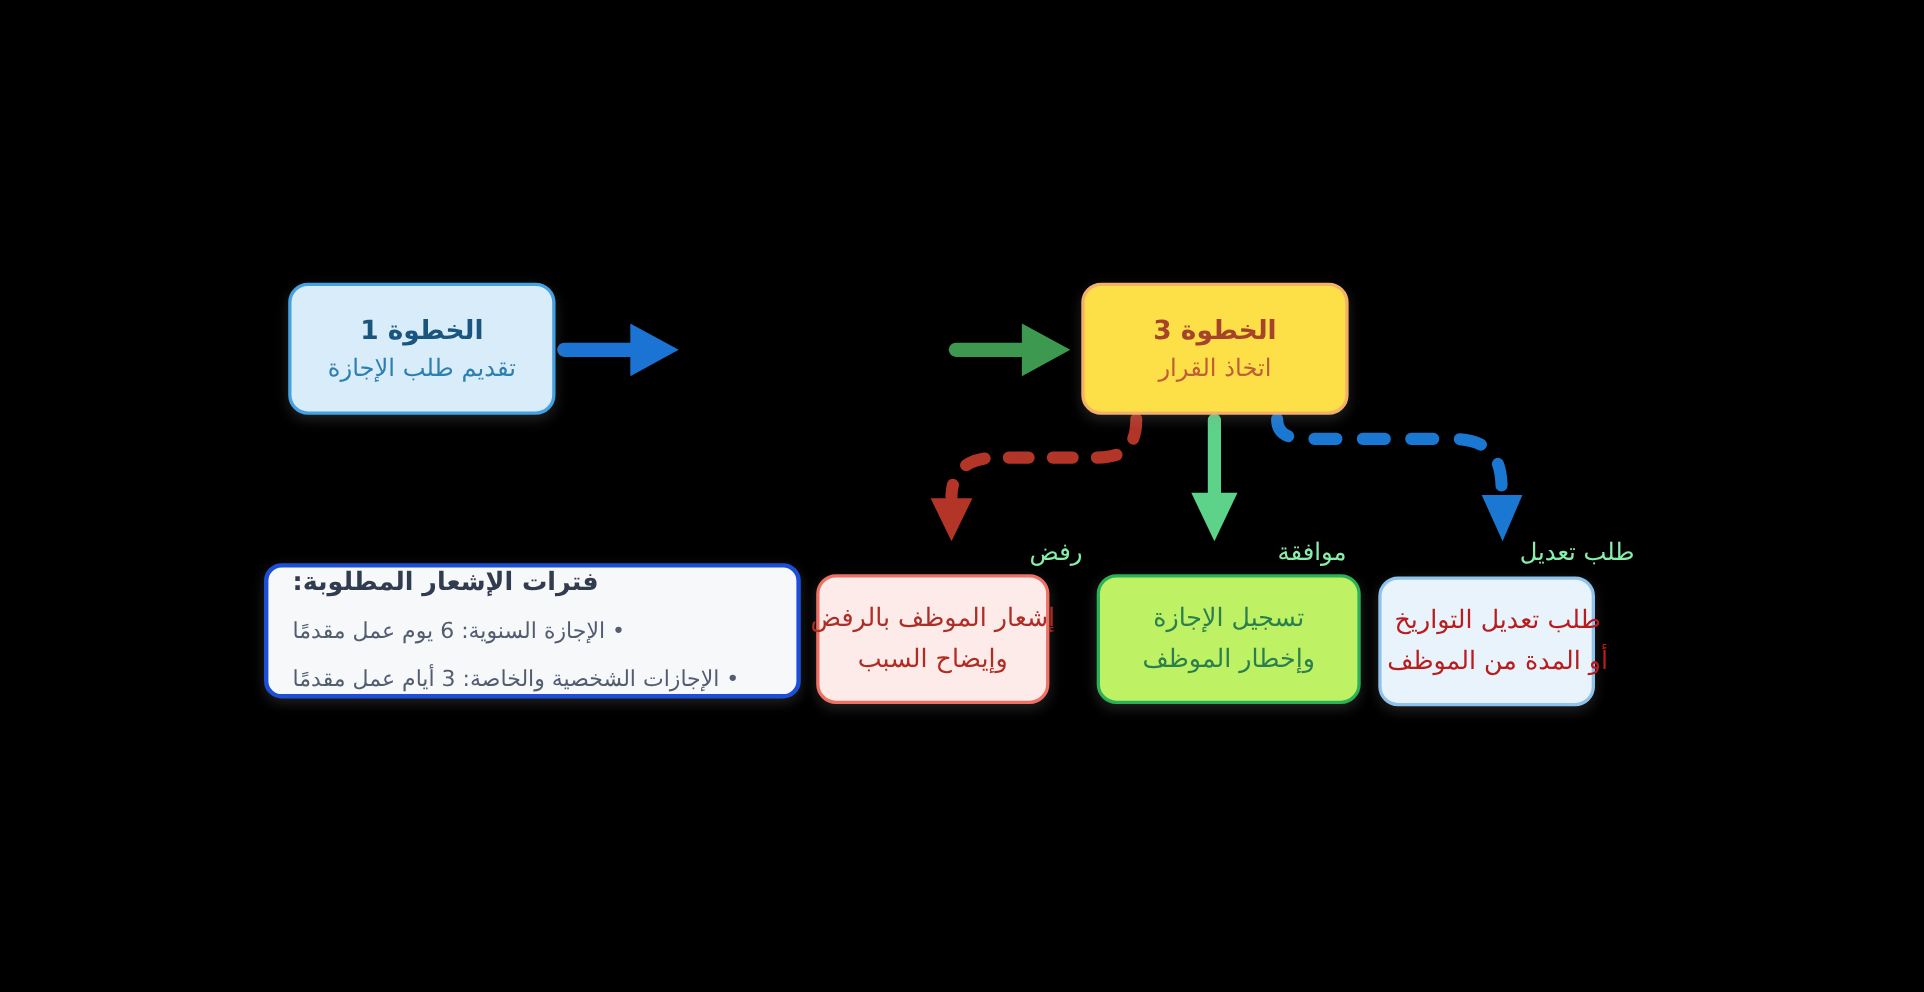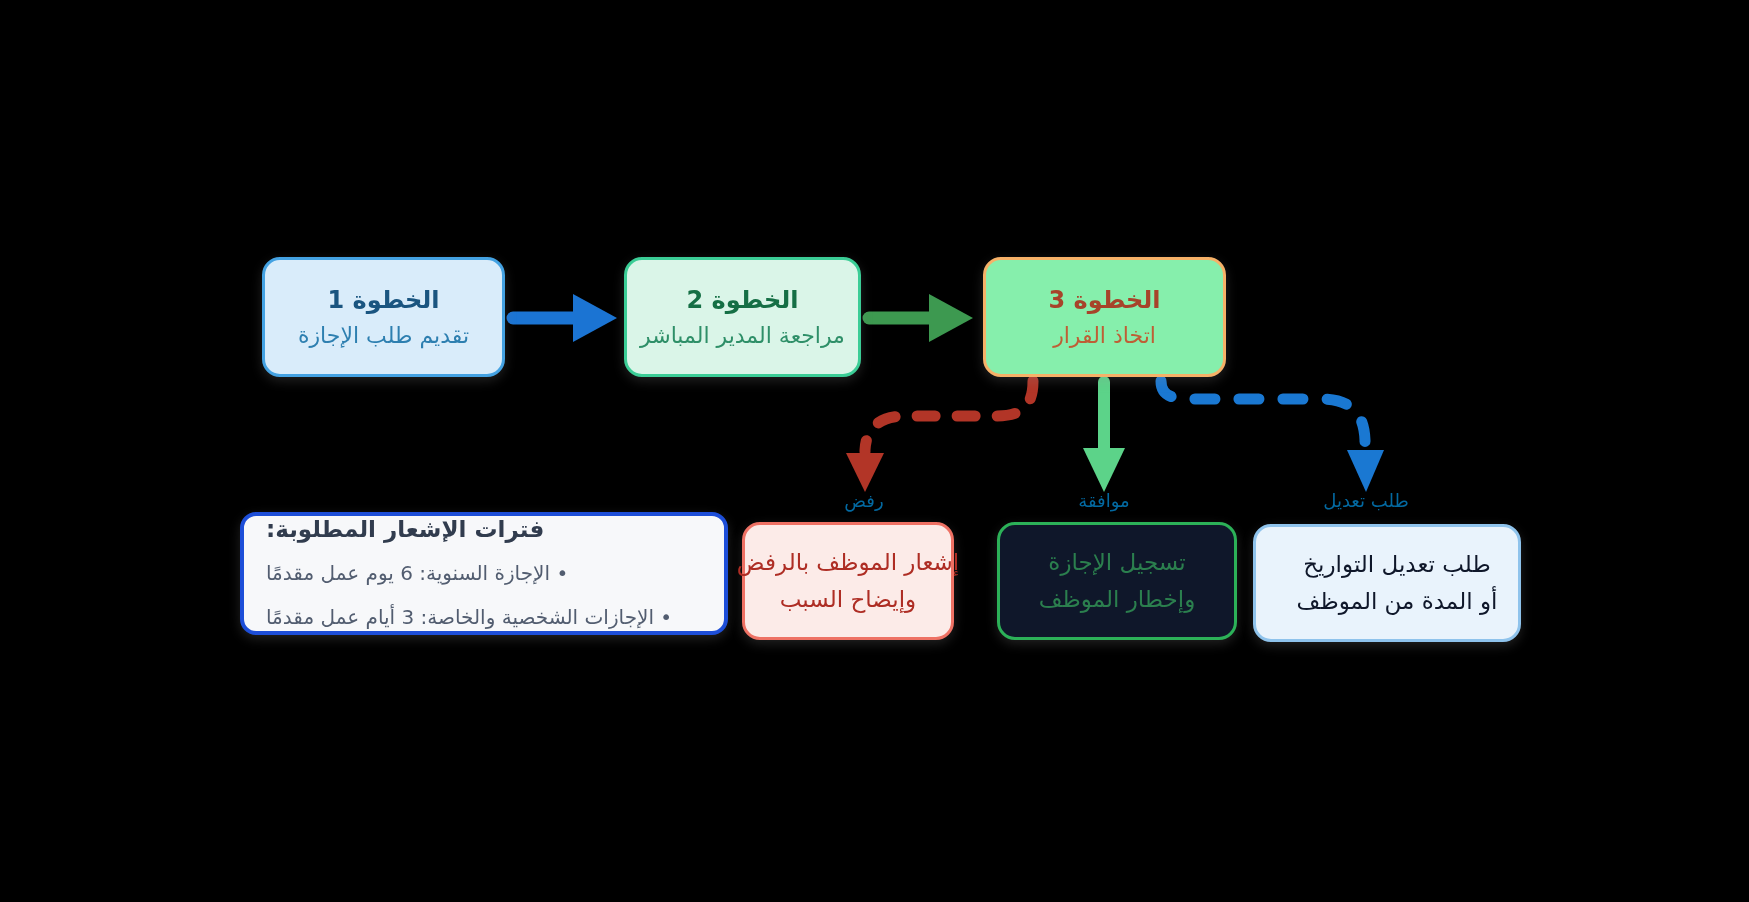--- a/index.html
+++ b/index.html
@@ -9,34 +9,34 @@
        display:flex;flex-direction:column;align-items:center;justify-content:center;
        text-align:center;box-shadow:0 4px 12px rgba(150,150,150,0.22);}
   
   .step{width:243px;height:120px;top:257px;border-width:3px;border-style:solid;}
   .step .t{font-weight:bold;font-size:24px;margin-bottom:9px;white-space:nowrap;}
   .step .s{font-size:22px;white-space:nowrap;text-align:center;}
   #step1{left:262px;background:#d9ecfa;border-color:#44a2e2;}
   #step1 .t{color:#1a5580;} #step1 .s{color:#2d7fb0;}
   #step2{left:624px;width:237px;background:#daf5e8;border-color:#3bcd96;}
   #step2 .t{color:#156f45;} #step2 .s{color:#2e8f68;}
-  #step3{left:983px;background:#86efac;border-color:#f6b168;}
+  #step3{left:983px;background:#fde047;border-color:#f6b168;}
   #step3 .t{color:#a7432a;} #step3 .s{color:#bf5e35;}
   
-  .blabel{position:absolute;top:490px;width:240px;text-align:center;
-          color:#0369a1;font-size:18px;font-weight:500;}
+  .blabel{position:absolute;top:490px;width:240px;text-align:right;
+          color:#86efac;font-size:22px;font-weight:500;}
   #lbl-reject{left:744px;}
   #lbl-approve{left:984px;}
   #lbl-modify{left:1246px;}
   
   .outcome{top:522px;height:118px;border-width:3px;border-style:solid;}
   .outcome .ln{font-size:23px;line-height:37px;white-space:nowrap;}
   #box-reject{left:742px;width:212px;background:#fcebe8;border-color:#ee7164;color:#ae2d24;}
-  #box-approve{left:997px;width:240px;background:#0f172a;border-color:#2cb158;color:#2b7f4e;}
-  #box-modify{left:1253px;width:268px;top:524px;background:#e9f3fc;border-color:#8fc3ec;color:#0f172a;padding-left:20px;}
+  #box-approve{left:997px;width:240px;background:#bef264;border-color:#2cb158;color:#2b7f4e;}
+  #box-modify{left:1253px;width:197px;top:524px;background:#e9f3fc;border-color:#8fc3ec;color:#b91c1c;padding-left:20px;}
   
   #note{left:240px;top:512px;width:488px;height:123px;background:#f7f8fa;
         border:4px solid #1d4ed8;border-radius:16px;align-items:flex-end;
         justify-content:center;padding:10px 22px;direction:rtl;text-align:right;gap:15px;}
   #note .nt{font-weight:bold;font-size:23px;color:#313c4e;margin-bottom:2px;white-space:nowrap;}
   #note .ni{font-size:20px;color:#525d70;line-height:28.5px;white-space:nowrap;}
   svg.arrows{position:absolute;left:0;top:0;}
 </style>
 </head>
 <body>
@@ -68,24 +68,20 @@
     <g>
       <path d="M 1161 381 C 1161 396 1172 399 1192 399 L 1320 399 C 1352 399 1364 414 1365 440 L 1365 448" fill="none" stroke-width="11" stroke-linecap="round" stroke-dasharray="20 24" stroke="#1a78d2"></path>
       <polygon points="1347,450 1384,450 1366,492" fill="#1a78d2"></polygon>
     </g>
   </svg>
 
   <div class="box step" id="step1">
     <div class="t">الخطوة 1</div>
     <div class="s">تقديم طلب الإجازة</div>
   </div>
-  <div class="box step" id="step2">
-    <div class="t">الخطوة 2</div>
-    <div class="s">مراجعة المدير المباشر</div>
-  </div>
   <div class="box step" id="step3">
     <div class="t">الخطوة 3</div>
     <div class="s">اتخاذ القرار</div>
   </div>
 
   <div class="blabel" id="lbl-reject">رفض</div>
   <div class="blabel" id="lbl-approve">موافقة</div>
   <div class="blabel" id="lbl-modify">طلب تعديل</div>
 
   <div class="box" id="note">

